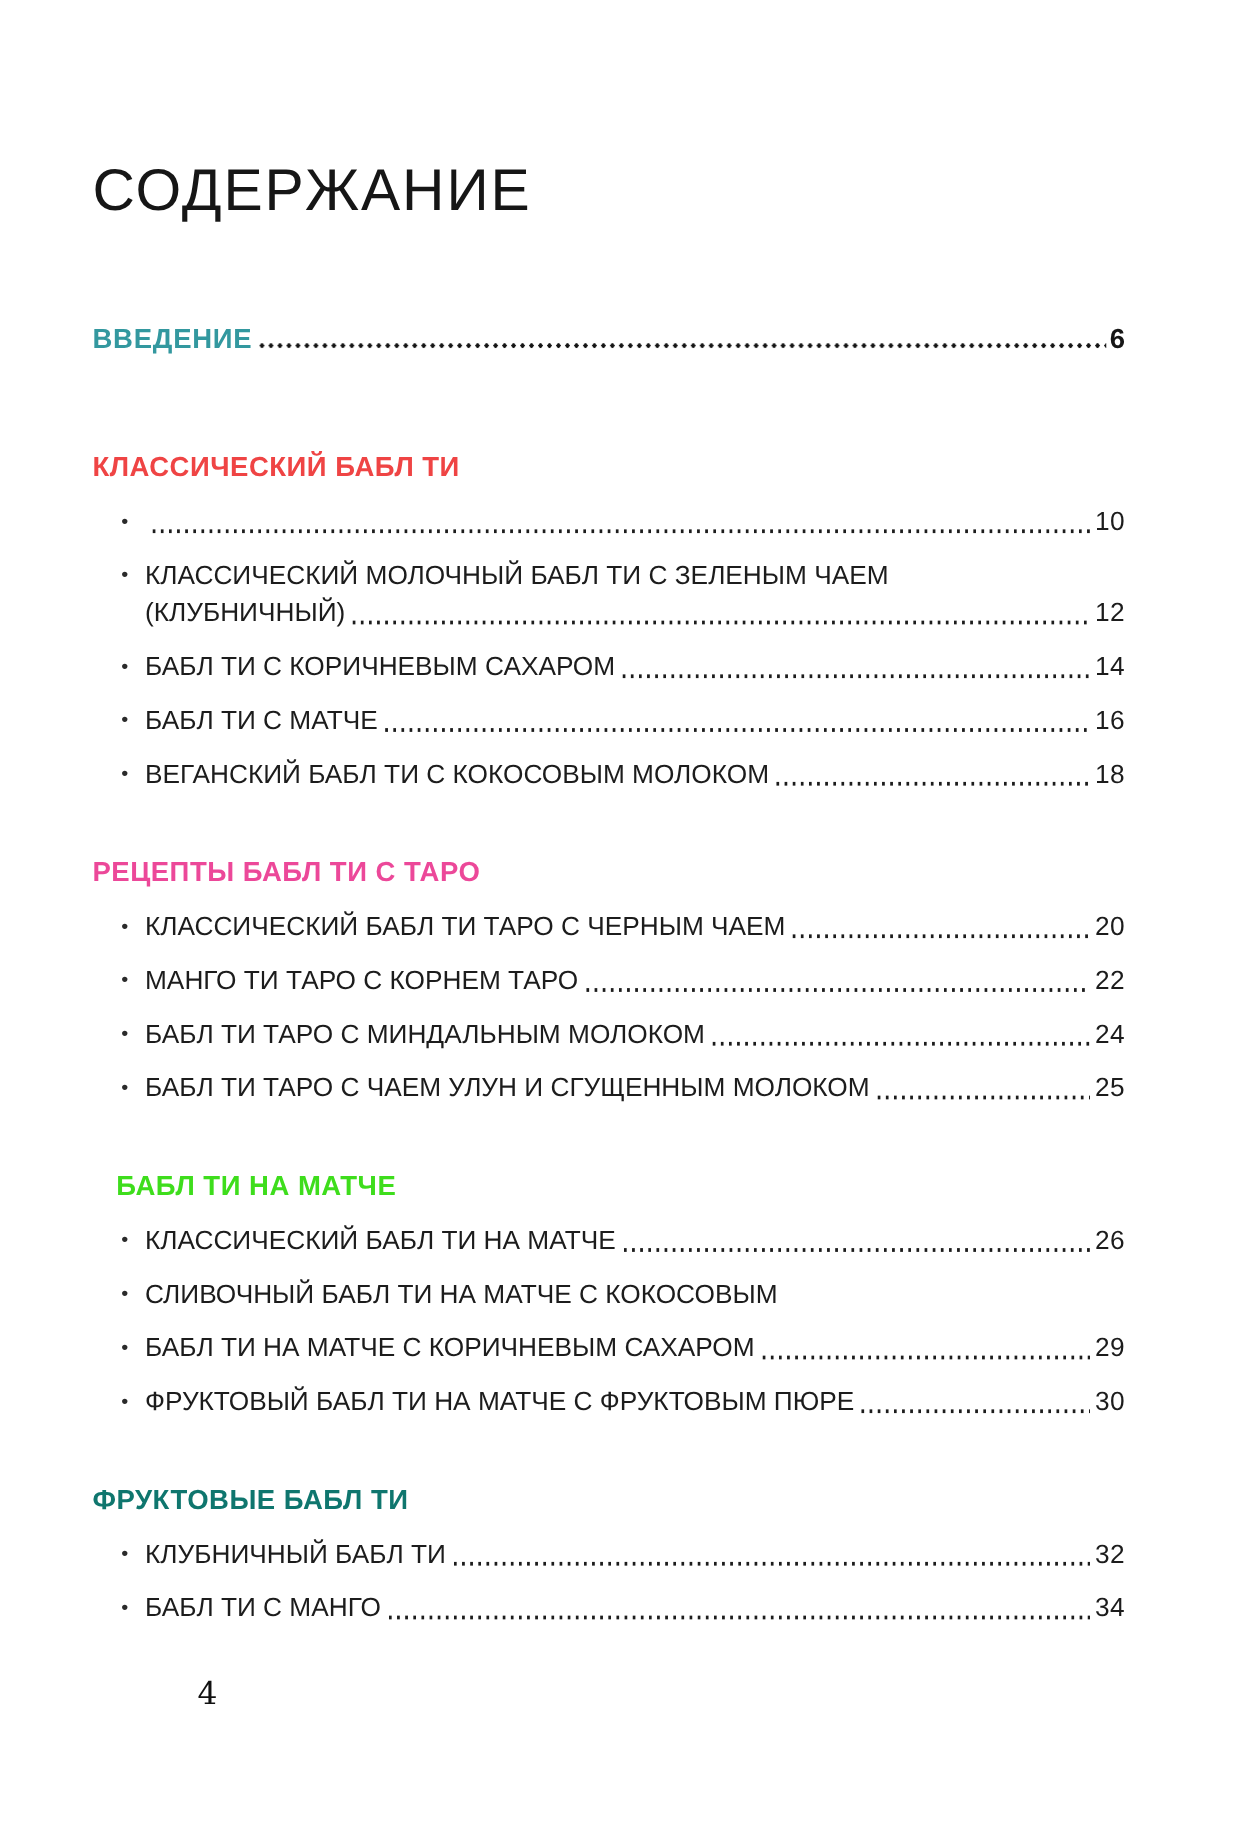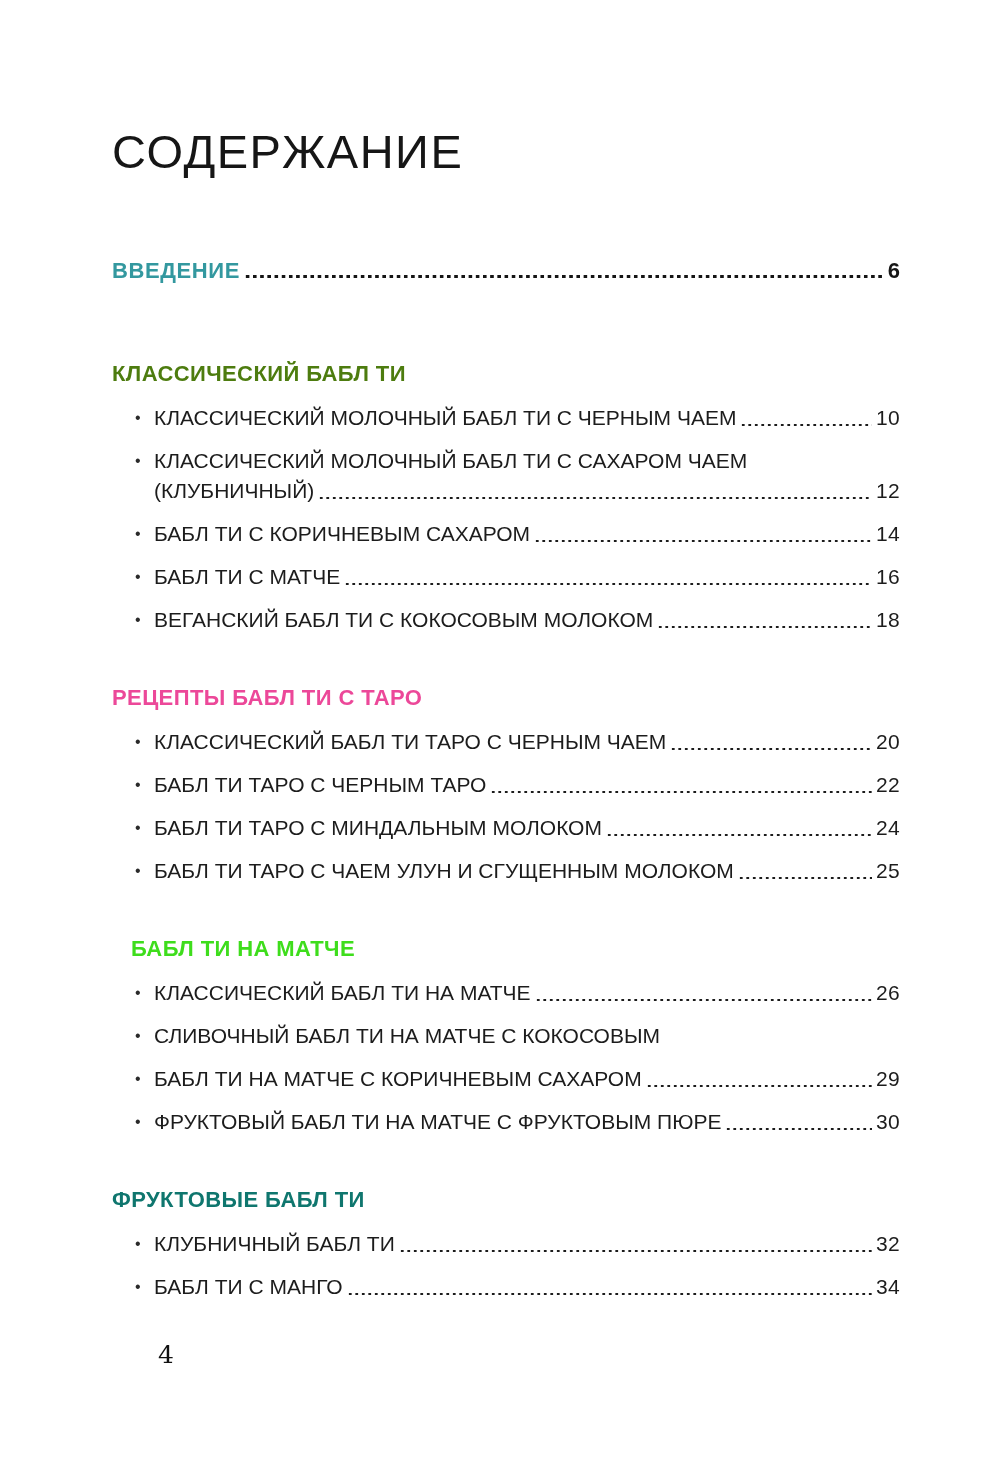--- a/index.html
+++ b/index.html
@@ -6,21 +6,21 @@
   body {
     width: 1000px; height: 1468px;
     background: #ffffff;
     font-family: "Liberation Sans", sans-serif;
     color: #1c1c1c;
     position: relative;
     overflow: hidden;
   }
   .page {
     position: absolute; inset: 0;
-    padding: 126px 100px 0 112px;
+    padding: 126px 100px 0 74px;
     box-sizing: border-box;
   }
   .page-title {
     margin: 0;
     font-size: 47px;
     font-weight: 400;
     letter-spacing: 1.5px;
     line-height: 52px;
     color: #161616;
   }
@@ -99,35 +99,34 @@
   <h1 class="page-title">СОДЕРЖАНИЕ</h1>
 
   <div class="intro-row">
     <span class="intro-label" id="intro-label" style="color: rgb(51, 152, 159);">ВВЕДЕНИЕ</span>
     <span class="dots dots-bold"></span>
     <span class="intro-page">6</span>
   </div>
 
   <div id="sections">
       <section class="toc-section first">
-        <h2 class="sec-title" style="color: #4d7c0f;">КЛАССИЧЕСКИЙ БАБЛ ТИ</h2>
-        <div class="toc-item first-item">
-          <span class="bullet">•</span>
-          <div class="item-body">
-            <div class="last-line">
-              <span class="line-text">КЛАССИЧЕСКИЙ МОЛОЧНЫЙ БАБЛ ТИ С ЧЕРНЫМ ЧАЕМ</span>
+        <h2 class="sec-title" style="color: #ef4444;">КЛАССИЧЕСКИЙ БАБЛ ТИ</h2>
+        <div class="toc-item first-item">
+          <span class="bullet">•</span>
+          <div class="item-body">
+            <div class="last-line">
               <span class="dots"></span>
               <span class="pg">10</span>
             </div>
           </div>
         </div>
         <div class="toc-item">
           <span class="bullet">•</span>
           <div class="item-body">
-            <div class="pre-line">КЛАССИЧЕСКИЙ МОЛОЧНЫЙ БАБЛ ТИ С САХАРОМ ЧАЕМ</div>
+            <div class="pre-line">КЛАССИЧЕСКИЙ МОЛОЧНЫЙ БАБЛ ТИ С ЗЕЛЕНЫМ ЧАЕМ</div>
             <div class="last-line">
               <span class="line-text">(КЛУБНИЧНЫЙ)</span>
               <span class="dots"></span>
               <span class="pg">12</span>
             </div>
           </div>
         </div>
         <div class="toc-item">
           <span class="bullet">•</span>
           <div class="item-body">
@@ -168,21 +167,21 @@
               <span class="line-text">КЛАССИЧЕСКИЙ БАБЛ ТИ ТАРО С ЧЕРНЫМ ЧАЕМ</span>
               <span class="dots"></span>
               <span class="pg">20</span>
             </div>
           </div>
         </div>
         <div class="toc-item">
           <span class="bullet">•</span>
           <div class="item-body">
             <div class="last-line">
-              <span class="line-text">БАБЛ ТИ ТАРО С ЧЕРНЫМ ТАРО</span>
+              <span class="line-text">МАНГО ТИ ТАРО С КОРНЕМ ТАРО</span>
               <span class="dots"></span>
               <span class="pg">22</span>
             </div>
           </div>
         </div>
         <div class="toc-item">
           <span class="bullet">•</span>
           <div class="item-body">
             <div class="last-line">
               <span class="line-text">БАБЛ ТИ ТАРО С МИНДАЛЬНЫМ МОЛОКОМ</span>

